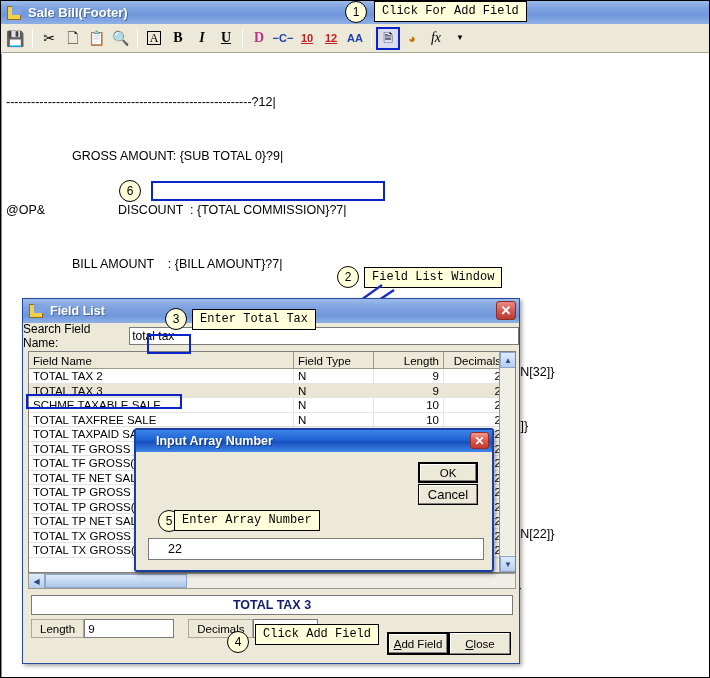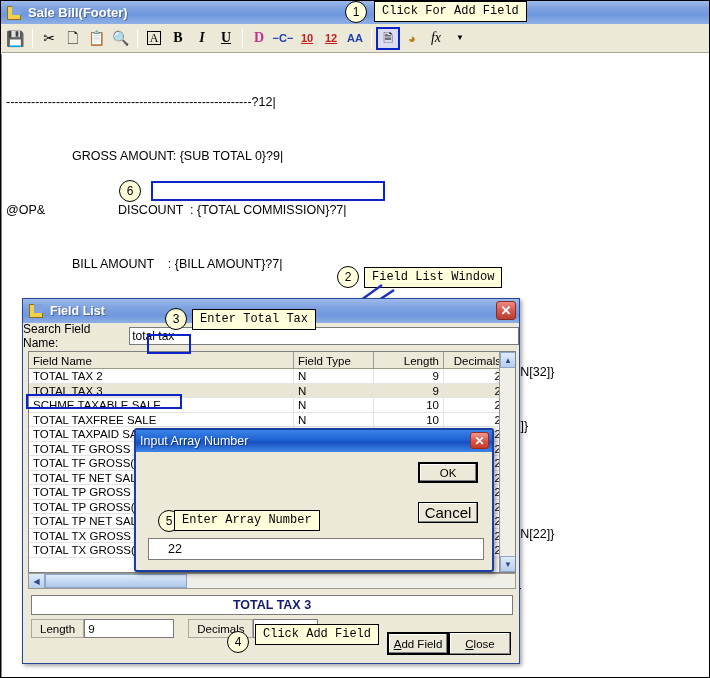--- a/index.html
+++ b/index.html
@@ -345,22 +345,22 @@
   .ad-title {
     height: 22px;
     background: linear-gradient(to bottom, #3a84e6 0%, #1f62d4 45%, #1750bf 55%, #3f86e8 100%);
     display: flex; align-items: center;
     position: relative;
     border-radius: 1px 1px 0 0;
   }
   .ad-title .t {
     color: #ffffff;
     font-size: 12.5px;
-    font-weight: normal;
-    margin-left: 4px;
+    font-weight: bold;
+    margin-left: 20px;
     text-shadow: 1px 1px 0 rgba(0,0,0,0.4);
   }
   .ad-close {
     position: absolute; right: 3px; top: 2px;
     width: 19px; height: 17px;
     background: linear-gradient(to bottom, #f09a92 0%, #e0584a 50%, #c03a2c 100%);
     border: 1px solid #9c2c1e;
     border-radius: 3px;
     color: #fff; font-size: 12px; font-weight: bold;
     display: flex; align-items: center; justify-content: center;
@@ -375,26 +375,26 @@
   .ad-ok {
     position: absolute; right: 14px; top: 32px;
     width: 60px; height: 21px;
     background: #ece9d8;
     border: 2px solid #000000;
     box-shadow: inset -1px -1px 0 #808080, inset 1px 1px 0 #ffffff;
     font-size: 11.5px;
     display: flex; align-items: center; justify-content: center;
   }
   .ad-cancel {
-    position: absolute; right: 14px; top: 72px;
+    position: absolute; right: 14px; top: 54px;
     width: 60px; height: 21px;
     background: #ece9d8;
     border: 1px solid #000000;
     box-shadow: inset -1px -1px 0 #808080, inset 1px 1px 0 #ffffff;
-    font-size: 15px;
+    font-size: 13px;
     display: flex; align-items: center; justify-content: center;
   }
   .ad-input {
     position: absolute;
     left: 12px; bottom: 10px;
     width: 336px; height: 22px;
     background: #ffffff;
     border: 1px solid #7b7b7b;
     font-size: 12.5px;
     color: #000;

